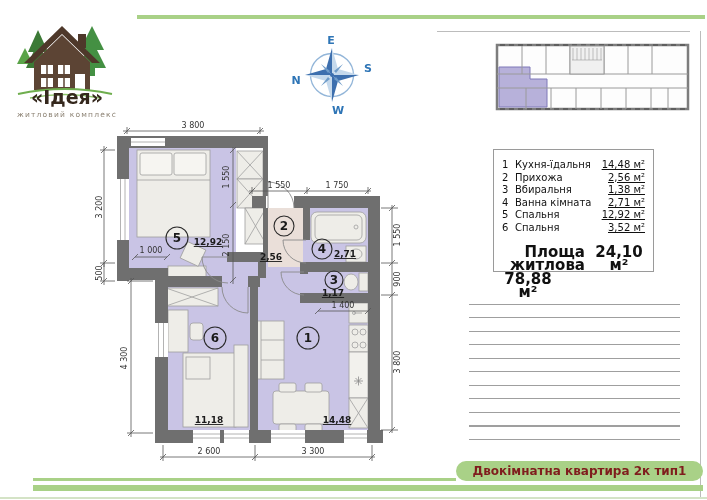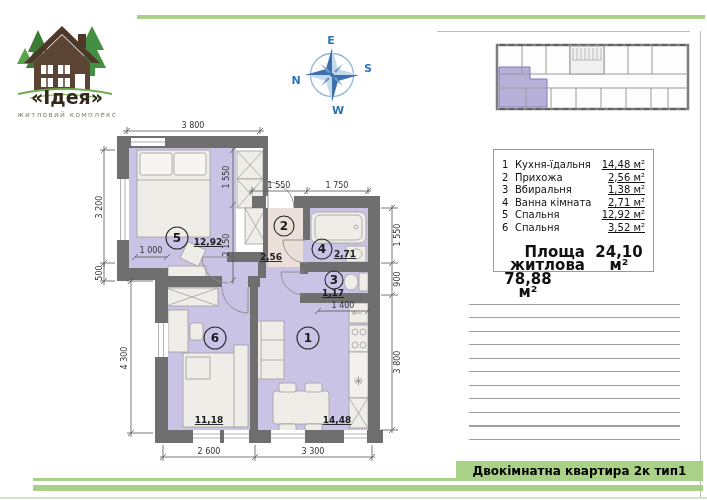--- a/index.html
+++ b/index.html
@@ -6,21 +6,21 @@
   .page{position:relative;width:707px;height:500px;background:#fff;overflow:hidden;
         font-family:"DejaVu Sans",sans-serif;}
   .abs{position:absolute;}
   .topbar{left:137px;top:15px;width:568px;height:4px;background:#a9d187;}
   .hairline-top{left:437px;top:31px;width:253px;height:1px;background:#bcbcbc;}
   .hairline-right{left:700px;top:31px;width:1px;height:466px;background:#bcbcbc;}
   .bottomline{left:0;top:497px;width:707px;height:2px;background:#d4e3c6;}
   .notes{left:469px;top:304px;width:211px;height:138px;
          background:repeating-linear-gradient(to bottom,#9f9f9f 0 1px,transparent 1px 13.5px);}
   .caption{left:456px;top:461px;width:247px;height:20px;background:#a9d187;
-           font:bold 12px "DejaVu Sans",sans-serif;color:#000000;text-align:center;line-height:20px;}
+           font:bold 12px "DejaVu Sans",sans-serif;color:#7f1d1d;text-align:center;line-height:20px;border-radius:10px;}
   .strip-thin{left:33px;top:478px;width:423px;height:3px;background:#a9d187;}
   .strip-thick{left:33px;top:485px;width:670px;height:6px;background:#a9d187;}
   .legend{left:493px;top:149px;width:161px;height:123px;border:1px solid #9a9a9a;background:#fff;
           box-sizing:border-box;padding:9px 8px 0 8px;font:10px "DejaVu Sans",sans-serif;color:#111;}
   .lrow{display:flex;line-height:12.6px;}
   .ln{width:13px;}
   .lname{flex:1;}
   .larea{text-align:center;text-decoration:underline;}
   .lsummary{margin-top:11px;font-weight:bold;font-size:15px;}
   .srow{display:flex;line-height:13.5px;}

